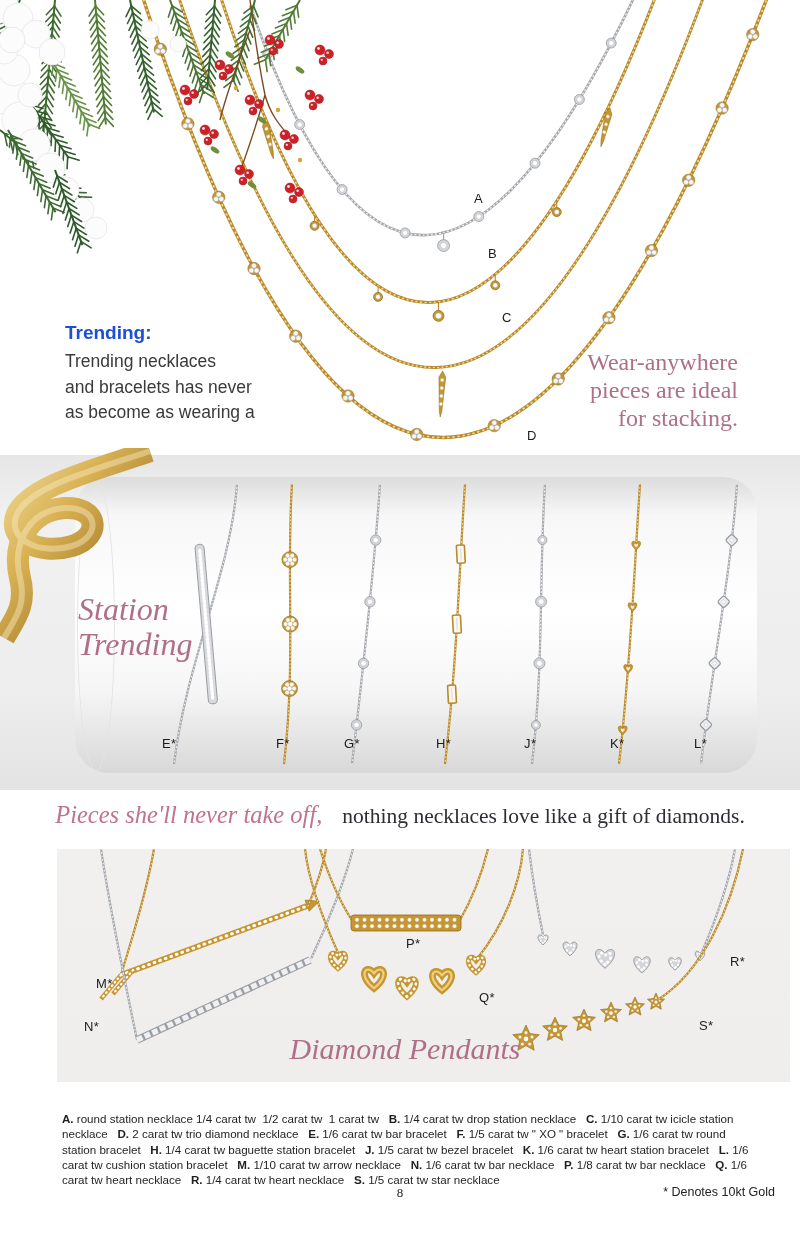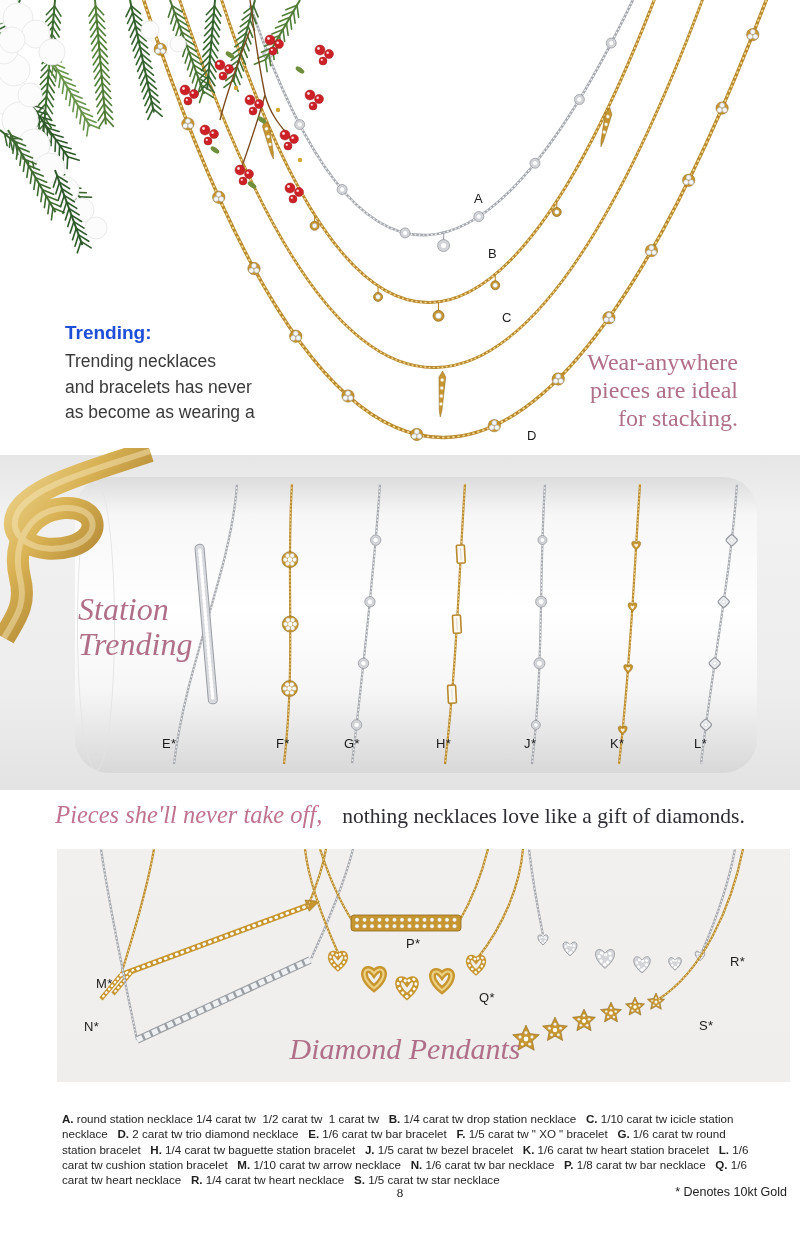--- a/index.html
+++ b/index.html
@@ -24,21 +24,21 @@
            font-family:"Liberation Serif",serif;font-size:21.5px;color:#2d2d34}
   .tagline .acc{font-style:italic;font-size:24.5px;color:#c0738d;margin-right:20px}
   .panel{position:absolute;left:57px;top:849px;width:733px;height:233px;
          background:linear-gradient(#f1f0ee,#efeeec)}
   .dp-title{position:absolute;left:250px;top:1032px;width:310px;text-align:center;
            font-family:"Liberation Serif",serif;font-style:italic;font-size:30px;color:#b06f88}
   .desc{position:absolute;left:45px;top:1094px;width:700px;margin:17px;
         font-size:11.6px;line-height:15.3px;color:#1f1f1f;white-space:pre-wrap}
   .pageno{position:absolute;left:0;top:1185px;width:800px;text-align:center;
           font-family:"Liberation Serif",serif;font-size:13px;color:#222}
-  .footnote{position:absolute;right:13px;top:1185px;font-size:12.5px;color:#222}
+  .footnote{position:absolute;right:25px;top:1185px;font-size:12.5px;color:#222}
 </style>
 </head>
 <body>
 
 <div class="page">
 
   <svg id="topart" style="left:0;top:0" width="800" height="460" viewBox="0 0 800 460">
       <path d="M250,5 Q410,475 640,-15" fill="none" stroke="#a4a7ac" stroke-width="2.6"></path>
       <path d="M250,5 Q410,475 640,-15" fill="none" stroke="#f0f1f3" stroke-width="1.43" stroke-dasharray="0.7 3.4" stroke-linecap="round"></path>
       <circle cx="267.7705993652344" cy="53.690826416015625" r="5" fill="#d3d5d9" stroke="#8e9196" stroke-width="0.7"></circle>

